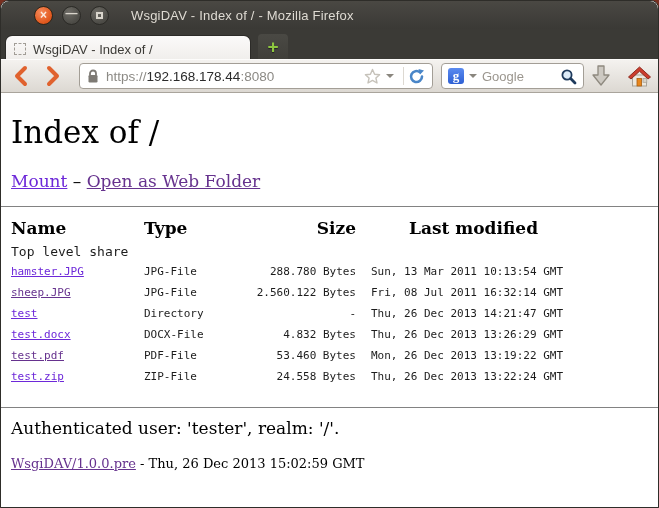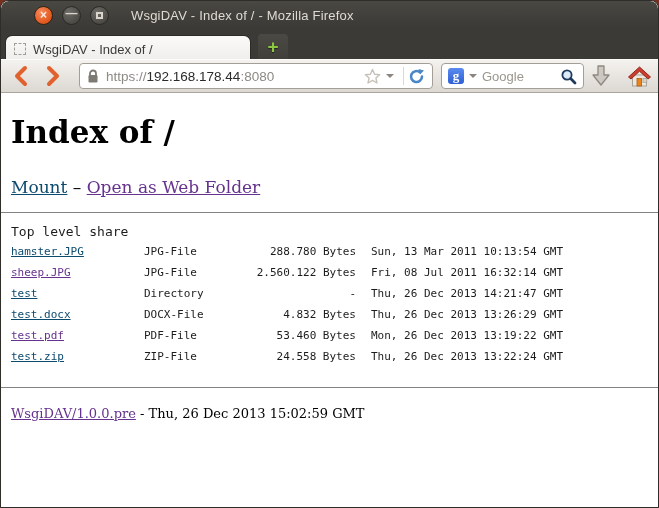--- a/index.html
+++ b/index.html
@@ -45,23 +45,23 @@
   .vsep { width:1px; height:18px; background:#ddd9d2; margin:0 4px; }
   .searchbox { position:absolute; left:440px; top:4px; width:143px; height:26px; background:#fff;
                border:1px solid #a39e96; border-radius:4px; display:flex; align-items:center; padding:0 6px; }
   .gfav { width:16px; height:16px; border-radius:3px; background:linear-gradient(#5b8bf0,#2d5fd3);
           color:#fff; font-family:"Liberation Serif",serif; font-weight:bold; font-size:13px;
           display:flex; align-items:center; justify-content:center; }
   .searchtext { font-size:13px; color:#9b968e; flex:1; }
 
   
   .content { flex:1; background:#fff; color:#000; font-family:"DejaVu Serif","Liberation Serif",serif; overflow:hidden; }
-  h1.heading { font-size:31px; font-weight:bold; margin:21px 10px 26px 10px; }
+  h1.heading { font-size:31px; font-weight:normal; margin:21px 10px 20px 10px; }
   .links { font-size:17px; line-height:22px; margin:0 10px 14px 10px; }
-  a.lnk { color:#0c4a6e; text-decoration:underline; cursor:pointer; }
+  a.lnk { color:#6d28d9; text-decoration:underline; cursor:pointer; }
   a.lnk.visited { color:#66328e; }
   hr.rule { border:none; border-top:1px solid #828282; margin:0; }
   table.listing { margin:8px 0 0 10px; border-collapse:collapse; table-layout:fixed; }
   table.listing col.c-name { width:133px; } table.listing col.c-type { width:102px; }
   table.listing col.c-size { width:110px; } table.listing col.c-date { width:235px; }
   th { font-family:"DejaVu Serif","Liberation Serif",serif; font-size:17px; text-align:left; height:26px;
        vertical-align:middle; padding:0; }
   th.size { text-align:right; } th.date { text-align:center; }
   td { font-family:"DejaVu Sans Mono","Liberation Mono",monospace; font-size:11px; height:21px; padding:0;
        white-space:nowrap; color:#1c1c1c; vertical-align:middle; }
@@ -163,20 +163,26 @@
 
     <table class="listing">
       <colgroup>
           <col class="c-name">
           <col class="c-type">
           <col class="c-size">
           <col class="c-date">
         </colgroup>
       <thead>
         <tr>
+          <th>Name</th>
+          <th>Type</th>
+          <th class="size">Size</th>
+          <th class="date">Last modified</th>
+        </tr>
+        <tr>
           <td class="share" colspan="4">Top level share</td>
         </tr>
       </thead>
       <tbody>
           <tr>
             <td><a class="lnk">hamster.JPG</a></td>
             <td>JPG-File</td>
             <td class="size">288.780 Bytes</td>
             <td class="date">Sun, 13 Mar 2011 10:13:54 GMT</td>
           </tr>
@@ -208,16 +214,17 @@
             <td><a class="lnk">test.zip</a></td>
             <td>ZIP-File</td>
             <td class="size">24.558 Bytes</td>
             <td class="date">Thu, 26 Dec 2013 13:22:24 GMT</td>
           </tr>
         </tbody>
     </table>
 
     <hr class="rule" style="margin-top:20px;">
 
+    <p class="authline">Authenticated user: 'tester', realm: '/'.</p>
 
     <p class="footline"><a class="lnk visited">WsgiDAV/1.0.0.pre</a><span> - Thu, 26 Dec 2013 15:02:59 GMT</span></p>
   </div>
 </div>
 
 </body></html>

